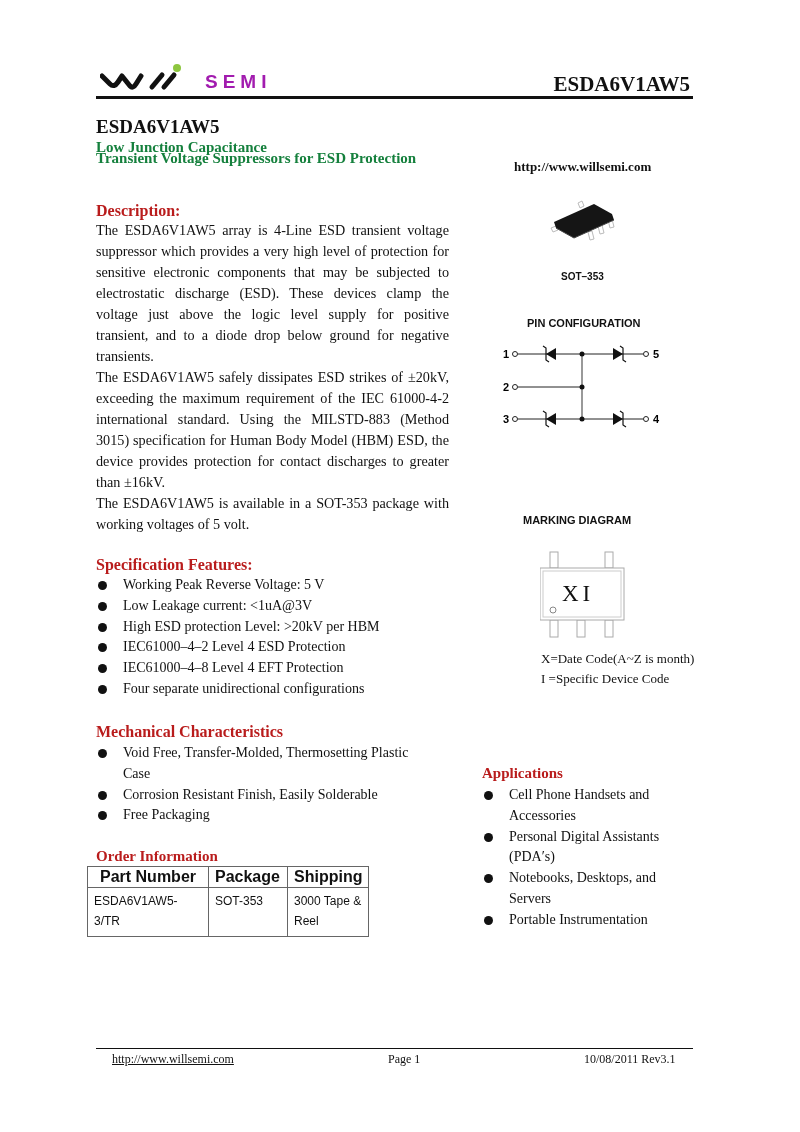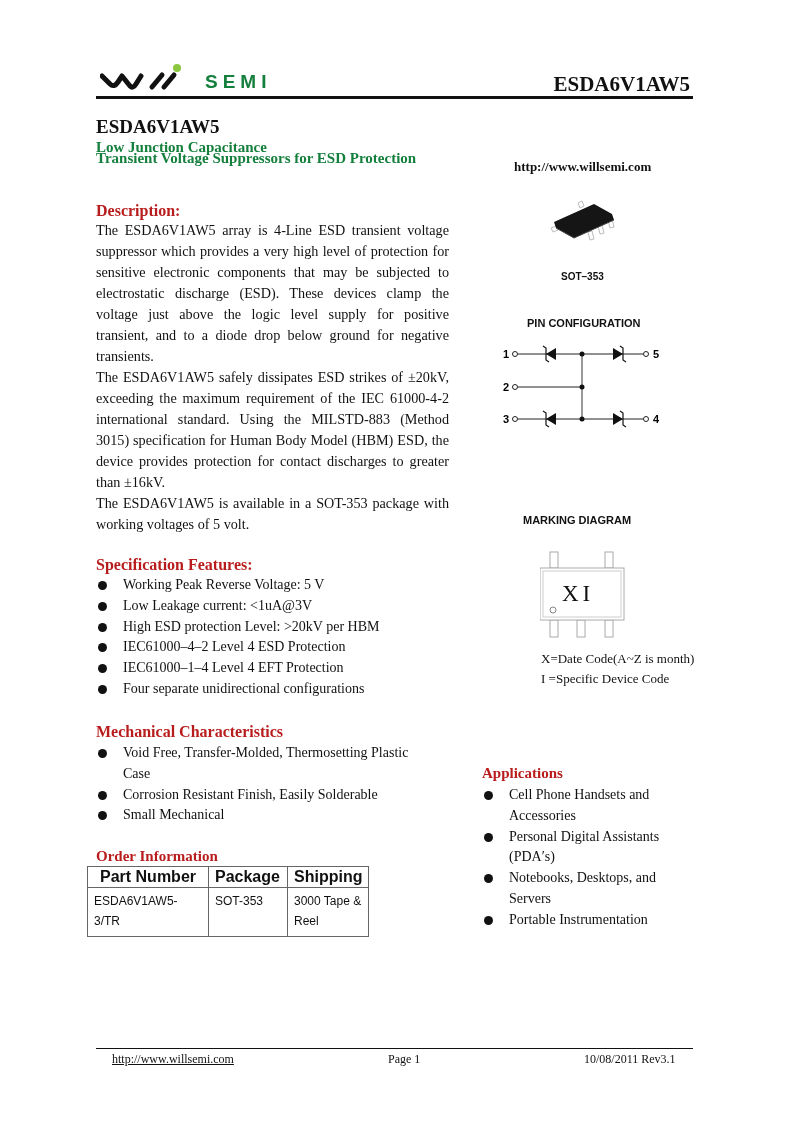--- a/index.html
+++ b/index.html
@@ -1,20 +1,20 @@
 <!DOCTYPE html>
 <html><head>
 <meta charset="utf-8">
 <style>
   html, body { margin:0; padding:0; background:#ffffff; }
   body { width:800px; height:1132px; position:relative; overflow:hidden; font-family:"Liberation Serif", serif; color:#111; }
   .abs { position:absolute; }
   .header-rule { position:absolute; left:96px; top:96px; width:597px; height:3px; background:#111; }
   .logo { position:absolute; left:100px; top:62px; width:190px; height:34px; }
-  .logo-text { position:absolute; left:205px; top:71px; font-family:"Liberation Sans", sans-serif; font-size:19px; letter-spacing:5px; color:#15803d; font-weight:bold; }
+  .logo-text { position:absolute; left:205px; top:71px; font-family:"Liberation Sans", sans-serif; font-size:19px; letter-spacing:5px; color:#a21caf; font-weight:bold; }
   .doc-code { position:absolute; right:110px; top:72px; font-size:21px; font-weight:bold; }
   .title { position:absolute; left:96px; top:116px; font-size:19px; font-weight:bold; }
   .subtitle { position:absolute; left:96px; font-size:15px; font-weight:bold; color:#15803d; }
   .h2 { position:absolute; font-size:16px; font-weight:bold; color:#b91c1c; }
   .para { position:absolute; left:96px; width:353px; font-size:14.2px; line-height:21px; text-align:justify; text-align-last:left; }
   .para p { margin:0; }
   ul.bullets { position:absolute; margin:0; padding:0; list-style:none; font-size:14px; line-height:20.8px; }
   ul.bullets li { position:relative; padding-left:27px; }
   ul.bullets li::before { content:""; position:absolute; left:2px; top:6px; width:9px; height:9px; background:#111; border-radius:50%; }
   .url-top { position:absolute; left:514px; top:159px; font-size:13px; font-weight:bold; }
@@ -51,29 +51,29 @@
   <p>The ESDA6V1AW5 safely dissipates ESD strikes of ±20kV, exceeding the maximum requirement of the IEC 61000-4-2 international standard. Using the MILSTD-883 (Method 3015) specification for Human Body Model (HBM) ESD, the device provides protection for contact discharges to greater than ±16kV.</p>
   <p>The ESDA6V1AW5 is available in a SOT-353 package with working voltages of 5 volt.</p>
 </div>
 
 <div class="h2" style="left:96px; top:556px;">Specification Features:</div>
 <ul class="bullets" style="left:96px; top:575px; width:360px;">
   <li>Working Peak Reverse Voltage: 5 V</li>
   <li>Low Leakage current: &lt;1uA@3V</li>
   <li>High ESD protection Level: &gt;20kV per HBM</li>
   <li>IEC61000–4–2 Level 4 ESD Protection</li>
-  <li>IEC61000–1–4 Level 4 EFT Protection</li>
+  <li>IEC61000–4–8 Level 4 EFT Protection</li>
   <li>Four separate unidirectional configurations</li>
 </ul>
 
 <div class="h2" style="left:96px; top:723px;">Mechanical Characteristics</div>
 <ul class="bullets" style="left:96px; top:743px; width:325px;">
   <li>Void Free, Transfer-Molded, Thermosetting Plastic Case</li>
   <li>Corrosion Resistant Finish, Easily Solderable</li>
-  <li>Small Mechanical</li>
+  <li>Free Packaging</li>
 </ul>
 
 <div class="h2" style="left:96px; top:848px; font-size:15px;">Order Information</div>
 <table class="order">
   <thead>
     <tr>
       <th style="width:108px; text-align:center;">Part Number</th>
       <th style="width:66px;">Package</th>
       <th style="width:68px;">Shipping</th>
     </tr>

